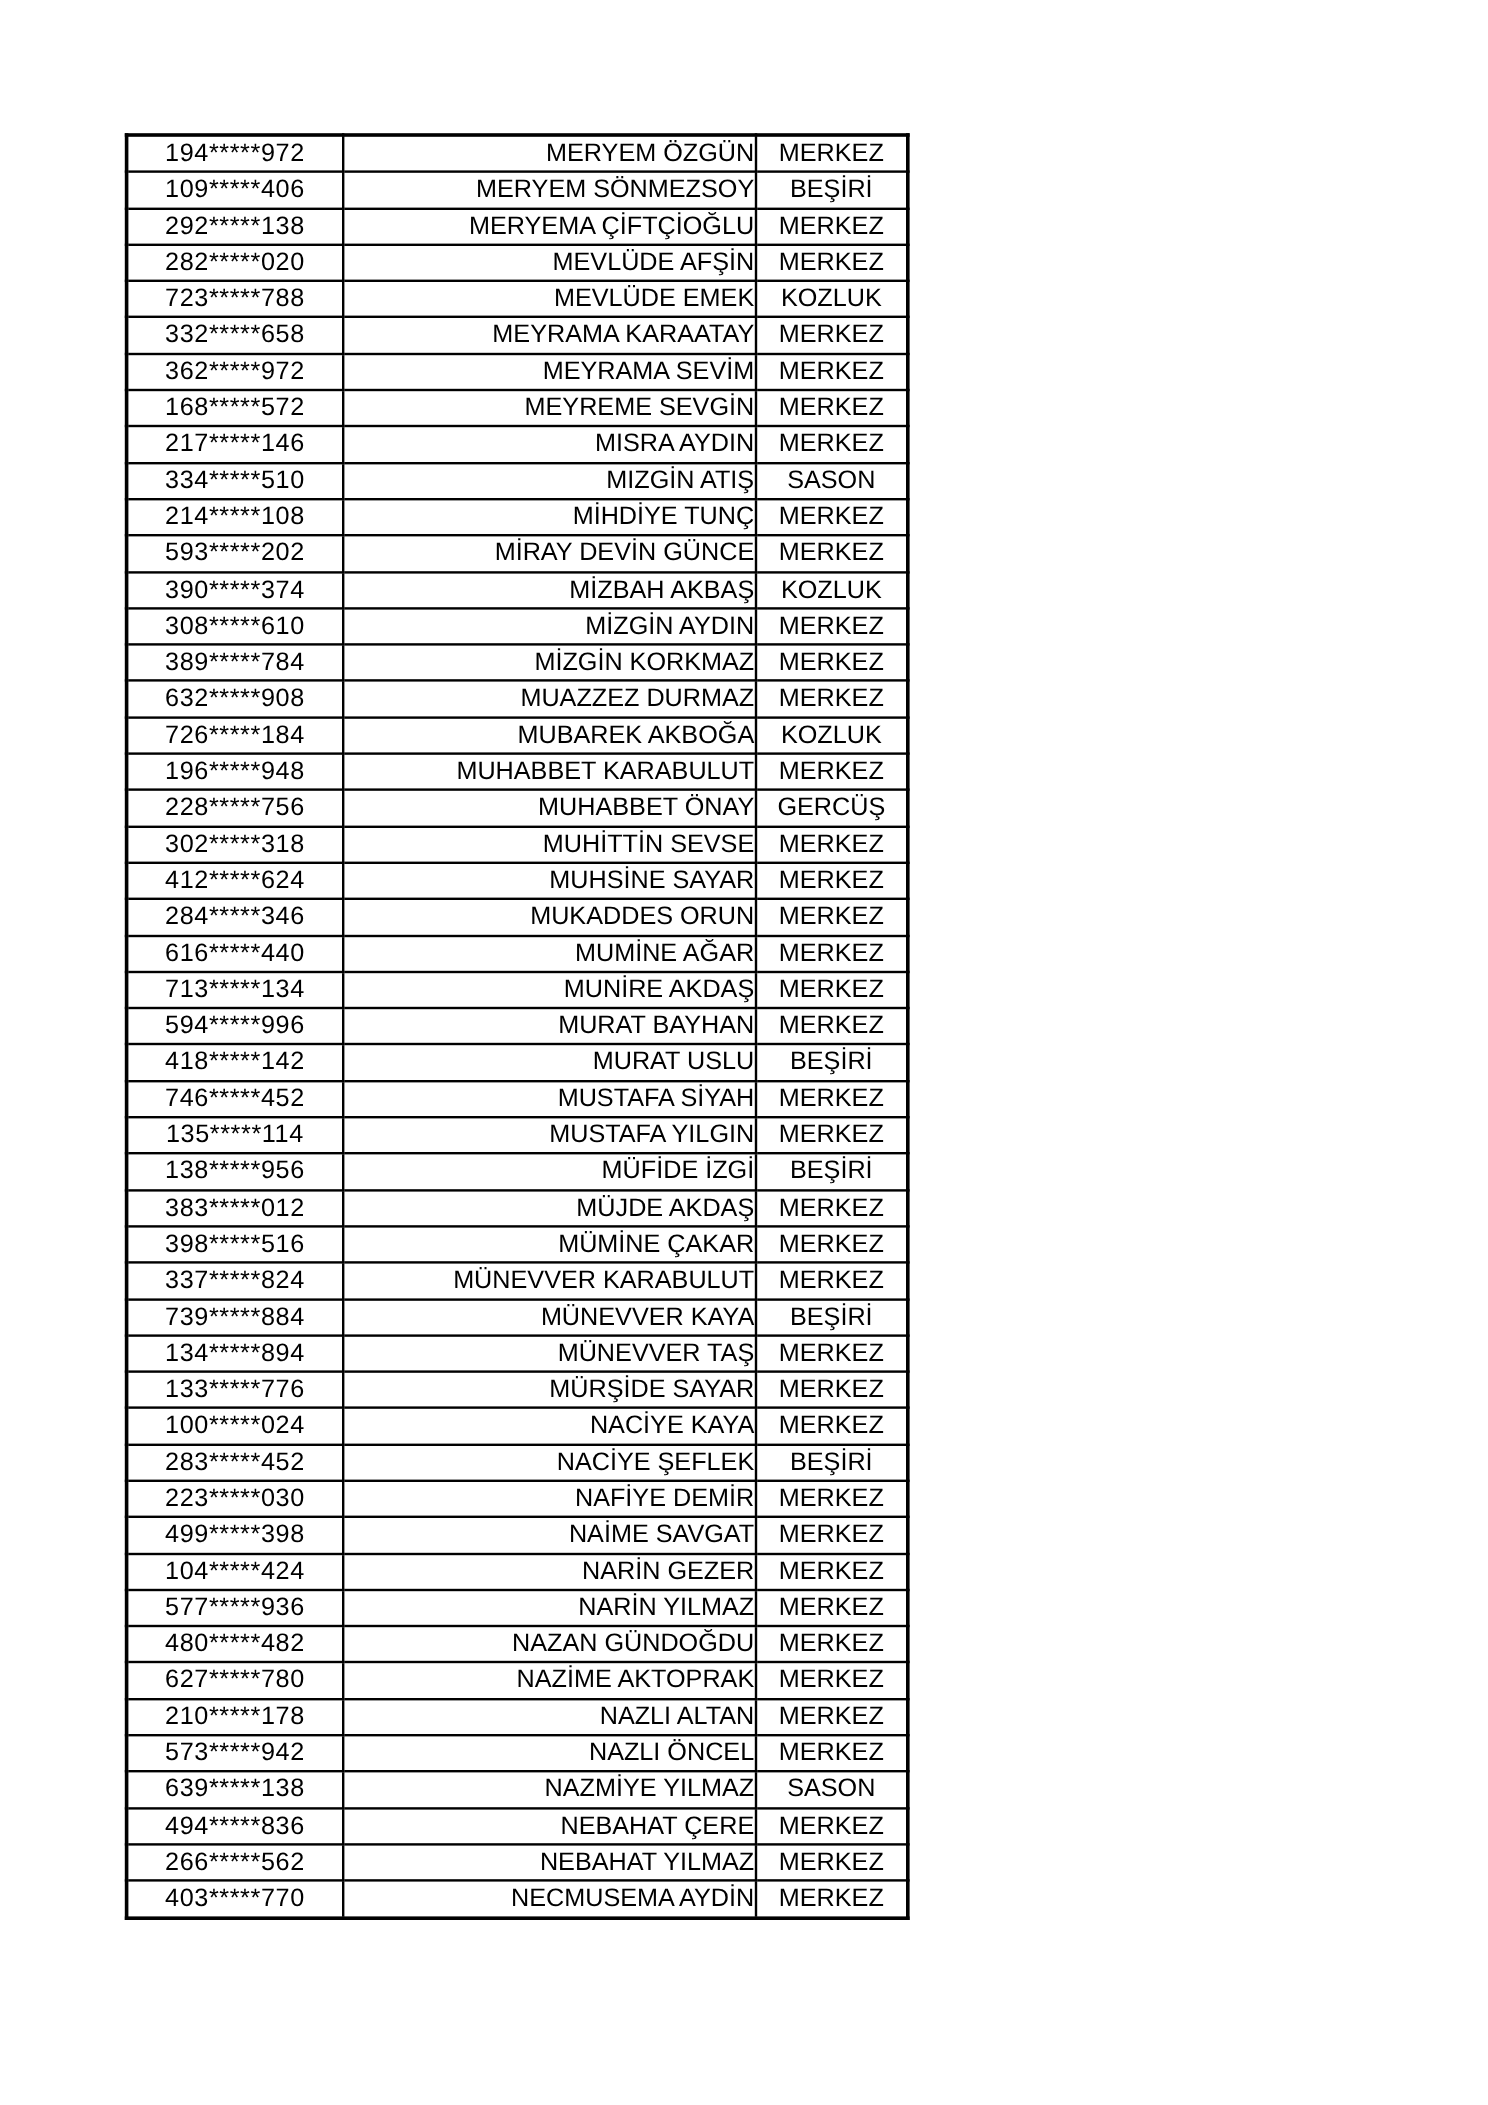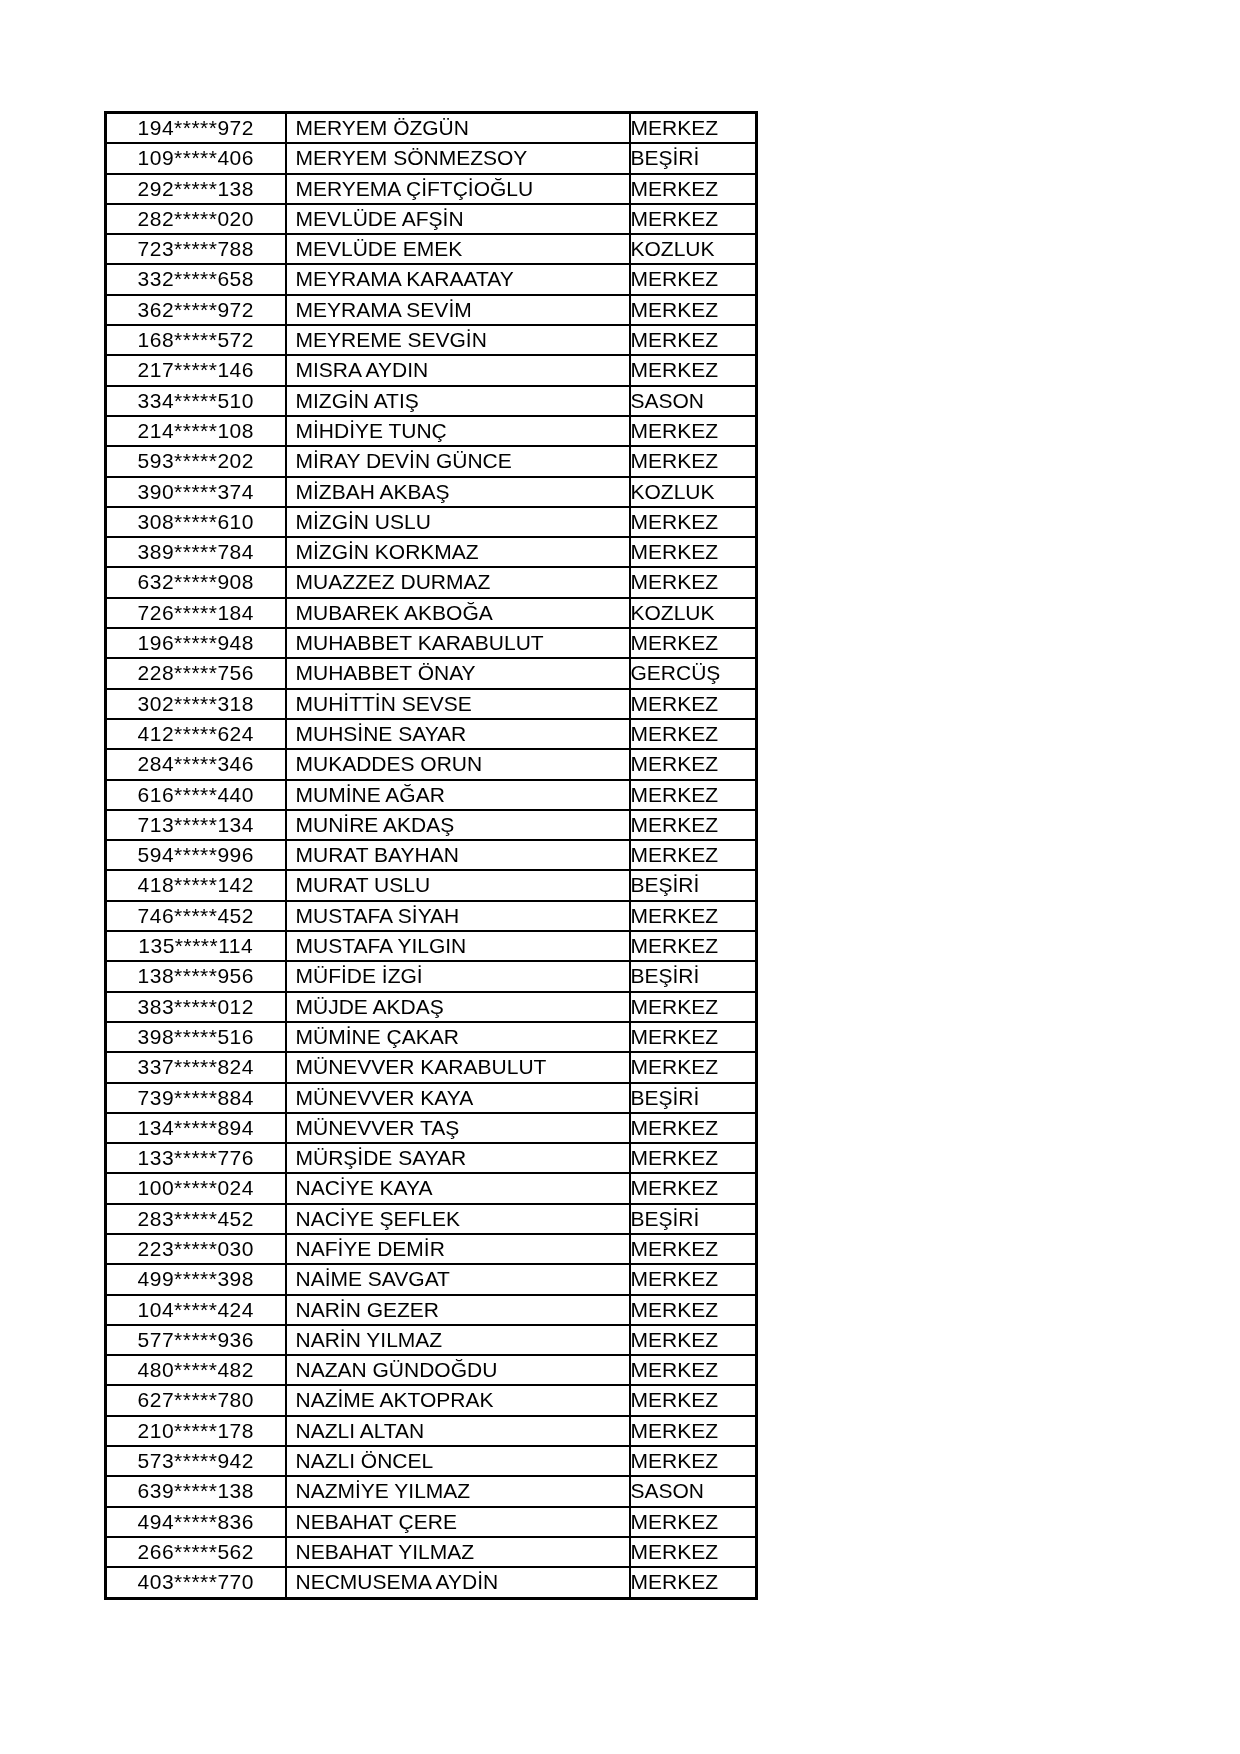--- a/index.html
+++ b/index.html
@@ -34,22 +34,22 @@
     border: 2px solid var(--border-color, #000000);
     height: 28.3px;
     line-height: 28.3px;
     font-size: 21px;
     color: var(--text-color, #000000);
     padding: 0;
     white-space: nowrap;
     overflow: hidden;
   }
   td.id       { text-align: center; letter-spacing: 0.5px; }
-  td.name     { text-align: left; padding-left: 9px; margin-top: 40px; }
-  td.district { }
+  td.name     { text-align: right; padding-left: 22px; margin-top: 40px; }
+  td.district { text-align: center; }
 </style>
 </head>
 <body>
 
 <div class="page">
   <table class="records">
     <colgroup>
       <col class="c-id">
       <col class="c-name">
       <col class="c-district">
@@ -115,21 +115,21 @@
           <td class="name">MİRAY DEVİN GÜNCE</td>
           <td class="district">MERKEZ</td>
         </tr>
         <tr>
           <td class="id">390*****374</td>
           <td class="name">MİZBAH AKBAŞ</td>
           <td class="district">KOZLUK</td>
         </tr>
         <tr>
           <td class="id">308*****610</td>
-          <td class="name">MİZGİN USLU</td>
+          <td class="name">MİZGİN AYDIN</td>
           <td class="district">MERKEZ</td>
         </tr>
         <tr>
           <td class="id">389*****784</td>
           <td class="name">MİZGİN KORKMAZ</td>
           <td class="district">MERKEZ</td>
         </tr>
         <tr>
           <td class="id">632*****908</td>
           <td class="name">MUAZZEZ DURMAZ</td>

